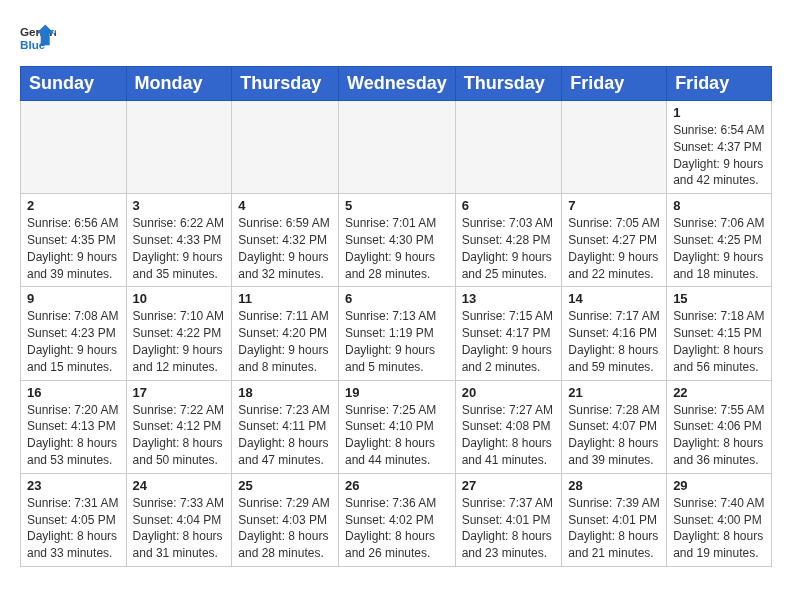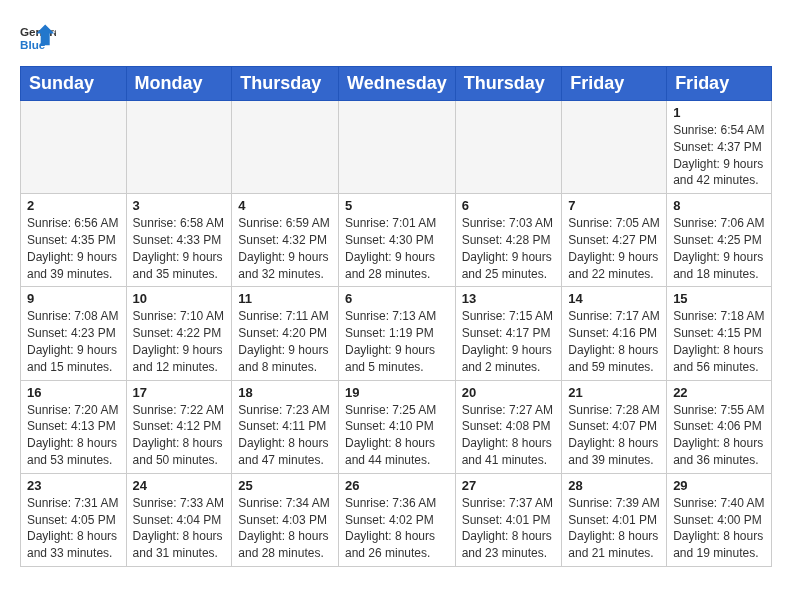--- a/index.html
+++ b/index.html
@@ -127,21 +127,21 @@
       </tr>
       <tr class="week-row">
         <td>
           <span class="day-number">2</span>
           <div class="day-info">Sunrise: 6:56 AM
 Sunset: 4:35 PM
 Daylight: 9 hours and 39 minutes.</div>
         </td>
         <td>
           <span class="day-number">3</span>
-          <div class="day-info">Sunrise: 6:58 AM
+          <div class="day-info">Sunrise: 6:22 AM
 Sunset: 4:33 PM
 Daylight: 9 hours and 35 minutes.</div>
         </td>
         <td>
           <span class="day-number">4</span>
           <div class="day-info">Sunrise: 6:59 AM
 Sunset: 4:32 PM
 Daylight: 9 hours and 32 minutes.</div>
         </td>
         <td>
@@ -265,21 +265,21 @@
 Daylight: 8 hours and 33 minutes.</div>
         </td>
         <td>
           <span class="day-number">24</span>
           <div class="day-info">Sunrise: 7:33 AM
 Sunset: 4:04 PM
 Daylight: 8 hours and 31 minutes.</div>
         </td>
         <td>
           <span class="day-number">25</span>
-          <div class="day-info">Sunrise: 7:34 AM
+          <div class="day-info">Sunrise: 7:29 AM
 Sunset: 4:03 PM
 Daylight: 8 hours and 28 minutes.</div>
         </td>
         <td>
           <span class="day-number">26</span>
           <div class="day-info">Sunrise: 7:36 AM
 Sunset: 4:02 PM
 Daylight: 8 hours and 26 minutes.</div>
         </td>
         <td>

